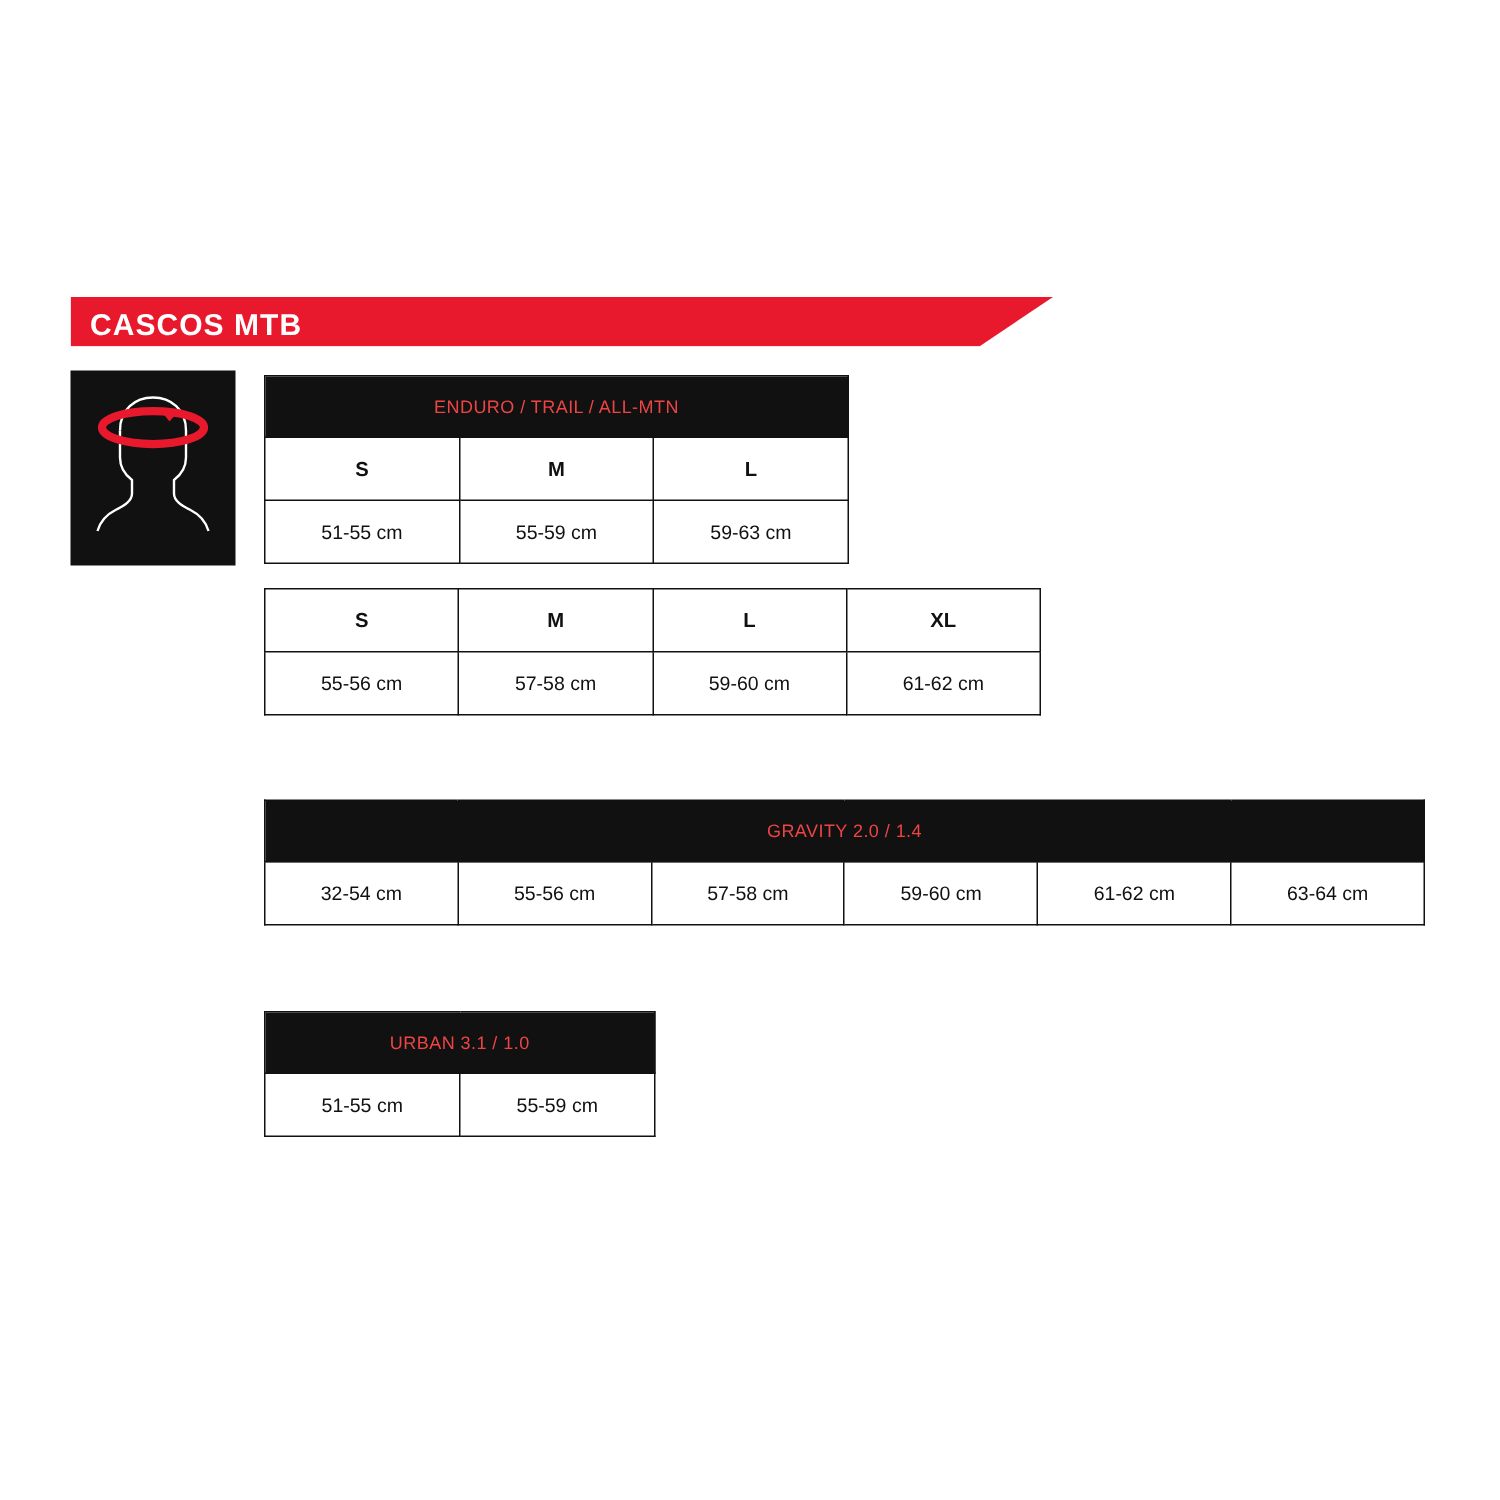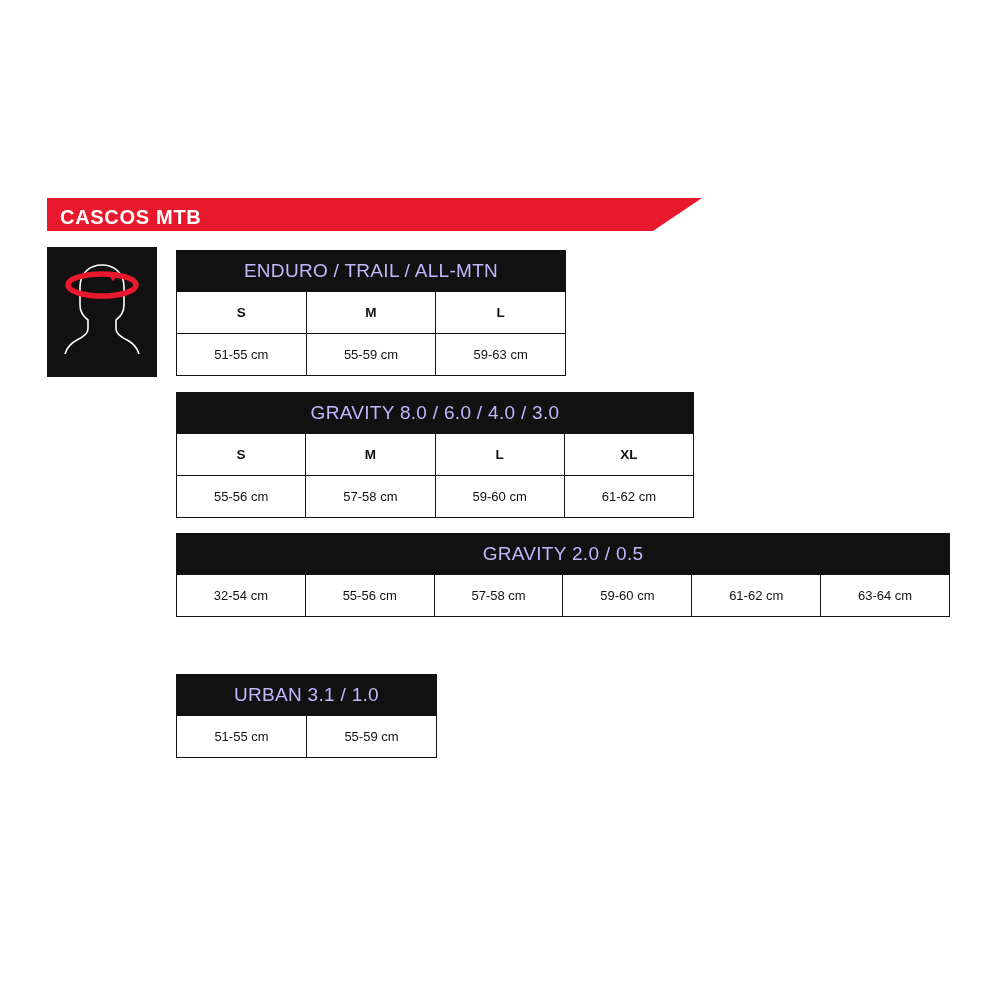--- a/index.html
+++ b/index.html
@@ -77,23 +77,23 @@
     border: 1px solid #111111;
     text-align: center;
     vertical-align: middle;
     font-size: 13px;
     color: #111111;
     background: #ffffff;
     padding: 0;
   }
   .tbl tr.head td {
     background: #111111;
-    color: #c4b5fd;
+    color: #ef4444;
     border: 1px solid #111111;
-    font-size: 19px;
+    font-size: 12px;
     height: 40px;
     letter-spacing: 0.3px;
   }
   .tbl tr.sizes td {
     height: 41px;
     font-weight: bold;
     font-size: 13.5px;
   }
   .tbl tr.vals td {
     height: 41px;
@@ -143,42 +143,39 @@
     <tr class="vals">
       <td>51-55 cm</td>
       <td>55-59 cm</td>
       <td>59-63 cm</td>
     </tr>
   </tbody>
     </table>
 
   <table class="tbl" id="table-gravity-8">
     <tbody>
-        <tr class="head">
-      <td colspan="4">GRAVITY 8.0 / 6.0 / 4.0 / 3.0</td>
-    </tr>
     <tr class="sizes">
       <td>S</td>
       <td>M</td>
       <td>L</td>
       <td>XL</td>
     </tr>
     <tr class="vals">
       <td>55-56 cm</td>
       <td>57-58 cm</td>
       <td>59-60 cm</td>
       <td>61-62 cm</td>
     </tr>
   </tbody>
     </table>
 
   <table class="tbl" id="table-gravity-2">
     <tbody>
         <tr class="head">
-      <td colspan="6">GRAVITY 2.0 / 0.5</td>
+      <td colspan="6">GRAVITY 2.0 / 1.4</td>
     </tr>
     <tr class="vals">
       <td>32-54 cm</td>
       <td>55-56 cm</td>
       <td>57-58 cm</td>
       <td>59-60 cm</td>
       <td>61-62 cm</td>
       <td>63-64 cm</td>
     </tr>
   </tbody>

